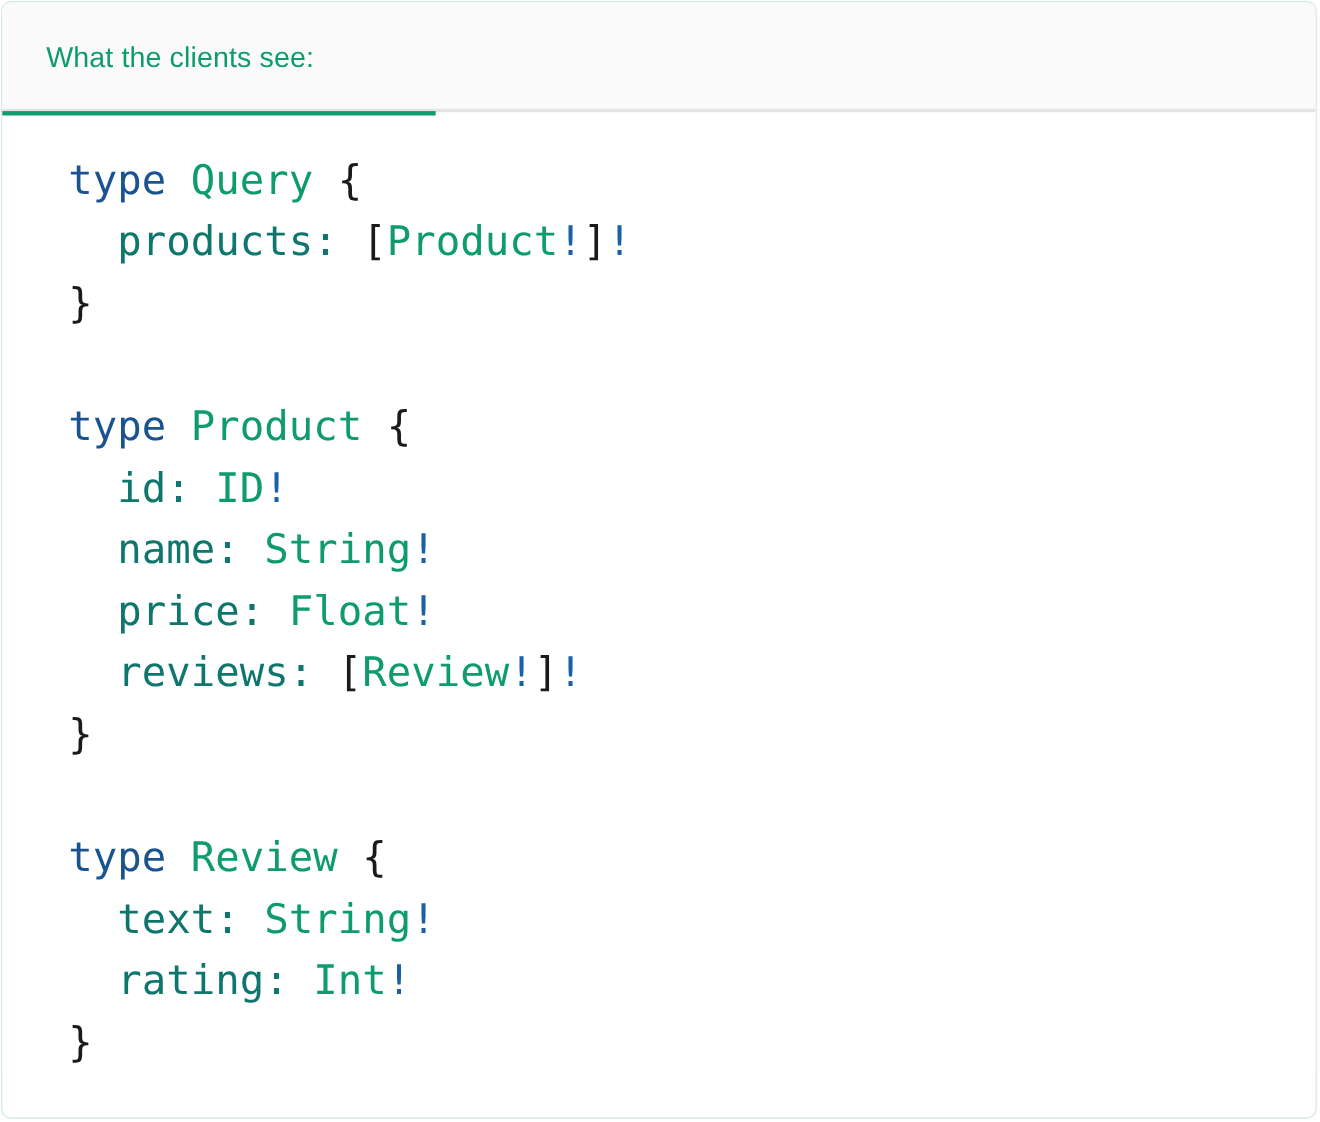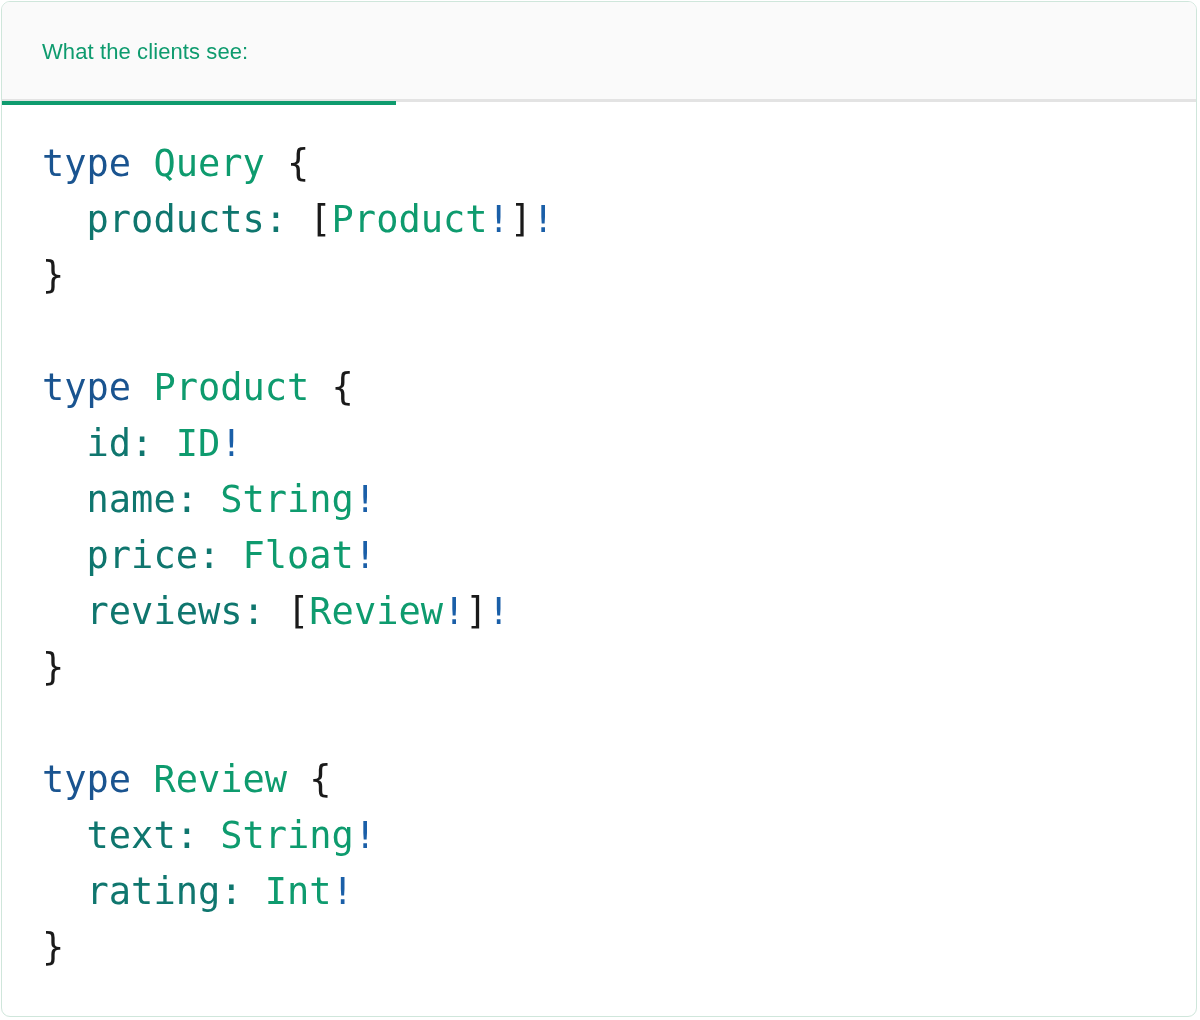--- a/index.html
+++ b/index.html
@@ -41,21 +41,21 @@
     top: 0;
     width: 394px;
     height: 100px;
     display: flex;
     align-items: center;
     box-sizing: border-box;
     padding-left: 40px;
   }
   .tab-label {
     font-family: "Liberation Sans", sans-serif;
-    font-size: 22px;
+    font-size: 26px;
     font-weight: 400;
     letter-spacing: 0.1px;
     white-space: nowrap;
   }
   .tab-underline {
     position: absolute;
     left: 0;
     bottom: -3px;
     width: 394px;
     height: 4px;
@@ -67,21 +67,21 @@
     background: #ffffff;
   }
   pre.code {
     margin: 0;
     font-family: "DejaVu Sans Mono", "Liberation Mono", monospace;
     font-size: 37px;
     line-height: 56px;
     white-space: pre;
     letter-spacing: 0;
   }
-  .ln { display: block; height: 56px; }
+  .ln { display: block; height: 56px; margin-left: 20px; }
   .ln.blank { height: 56px; }
 
   .t-kw   { color: #1a5490; }
   .t-type { color: #0e9b6e; }
   .t-pun  { color: #1a1a1a; }
   .t-bang { color: #1a5fa8; }
   .t-field{ color: #0f766e; }
 </style>
 </head>
 <body>

